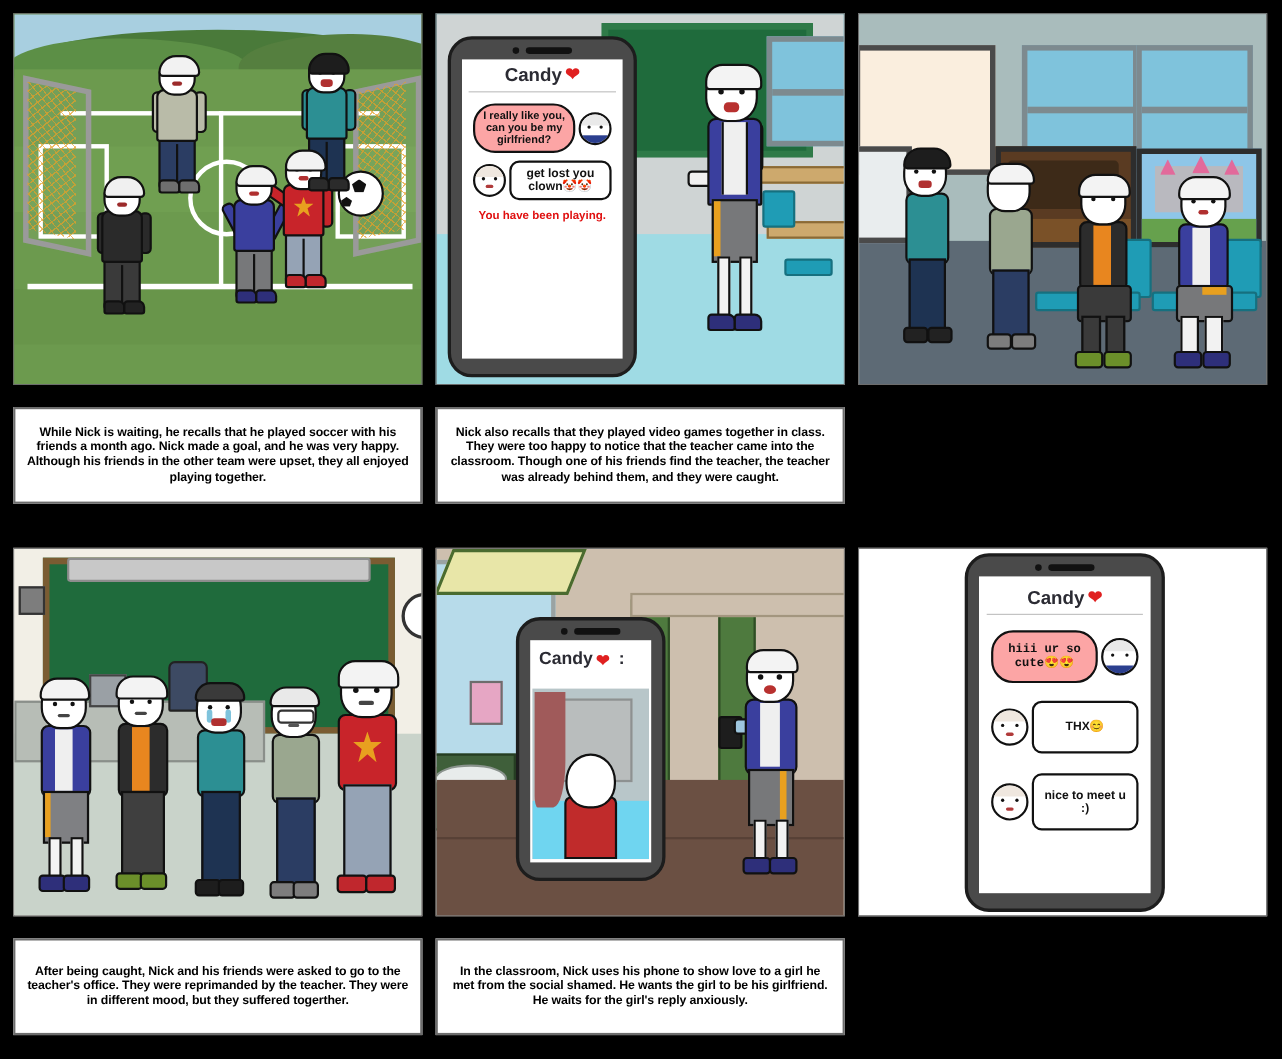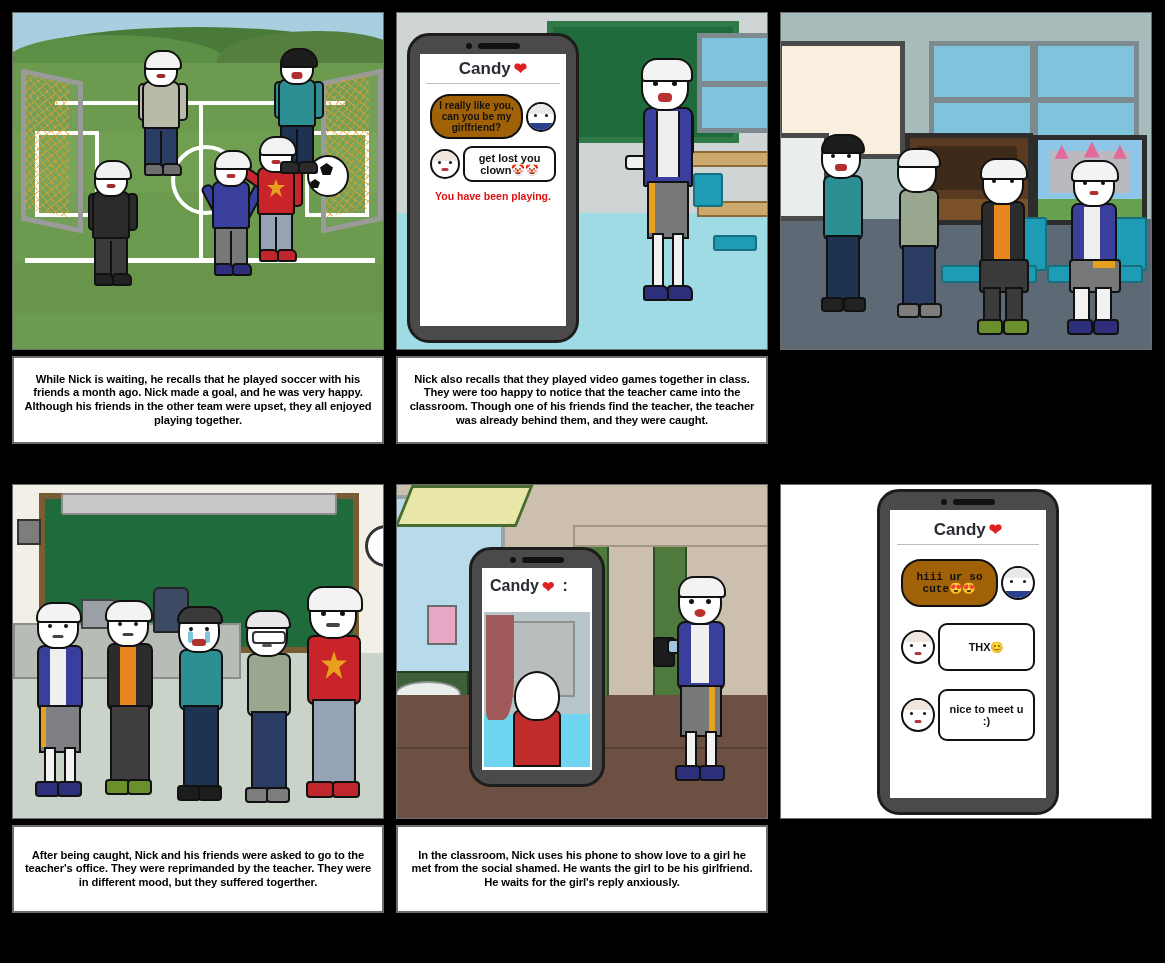--- a/index.html
+++ b/index.html
@@ -5,21 +5,21 @@
 <style>
   html,body{margin:0;padding:0;background:#000;}
   body{width:1165px;height:963px;overflow:hidden;
        font-family:"Liberation Sans", sans-serif;}
 
   .board{width:1165px;height:963px;background:#000;position:relative;
          box-sizing:border-box;padding:12px;}
   .row{display:flex;gap:12px;}
   .row.r1{height:338px;}
   .row.r2{height:335px;}
-  .cap-row{display:flex;gap:12px;height:88px;margin-top:6px;}
+  .cap-row{display:flex;gap:12px;height:88px;margin-top:20px;}
   .spacer{height:40px;}
 
   .cell{width:372px;height:100%;position:relative;overflow:hidden;
         border:1px solid #6d6d6d;box-sizing:border-box;background:#fff;}
 
   .caption{width:372px;height:100%;background:#fff;border:2px solid #6d6d6d;
            box-sizing:border-box;display:flex;align-items:center;
            justify-content:center;padding:4px 10px;}
   .caption span{font-size:11.2px;font-weight:bold;line-height:1.22;
                 text-align:center;color:#000;letter-spacing:-0.1px;}
@@ -92,21 +92,21 @@
   .chat-title{text-align:center;font-weight:bold;color:#2b2b33;
               padding:5px 0 4px;border-bottom:1px solid #bdbdbd;
               display:flex;align-items:center;justify-content:center;gap:3px;}
   .heart{color:#e02020;line-height:1;}
 
   .msg{display:flex;align-items:center;gap:3px;margin:7px 4px;}
   .msg.out{justify-content:flex-start;}
   .bubble{border:2px solid #111;border-radius:9px;padding:4px 6px;
           font-weight:bold;text-align:center;line-height:1.1;color:#111;
           position:relative;}
-  .bubble.green{background:#a16207;border-radius:20px;}
+  .bubble.green{background:#fca5a5;border-radius:20px;}
   .bubble.white{background:#fff;}
   .avatar{width:26px;height:26px;border-radius:50%;border:2px solid #111;
           background:#fff;flex:0 0 auto;position:relative;overflow:hidden;}
   .avatar .ahair{position:absolute;left:-2px;top:-3px;width:30px;height:13px;
           border-radius:14px 14px 3px 3px;}
   .avatar .aeye{position:absolute;top:10px;width:3px;height:3px;border-radius:50%;background:#111;}
   .avatar .amouth{position:absolute;left:50%;transform:translateX(-50%);top:17px;
           width:7px;height:3px;border-radius:2px;background:#b03a3a;}
   .avatar.boy{background:#fff;}
   .avatar.boy:after{content:"";position:absolute;left:0;bottom:0;width:100%;height:7px;

